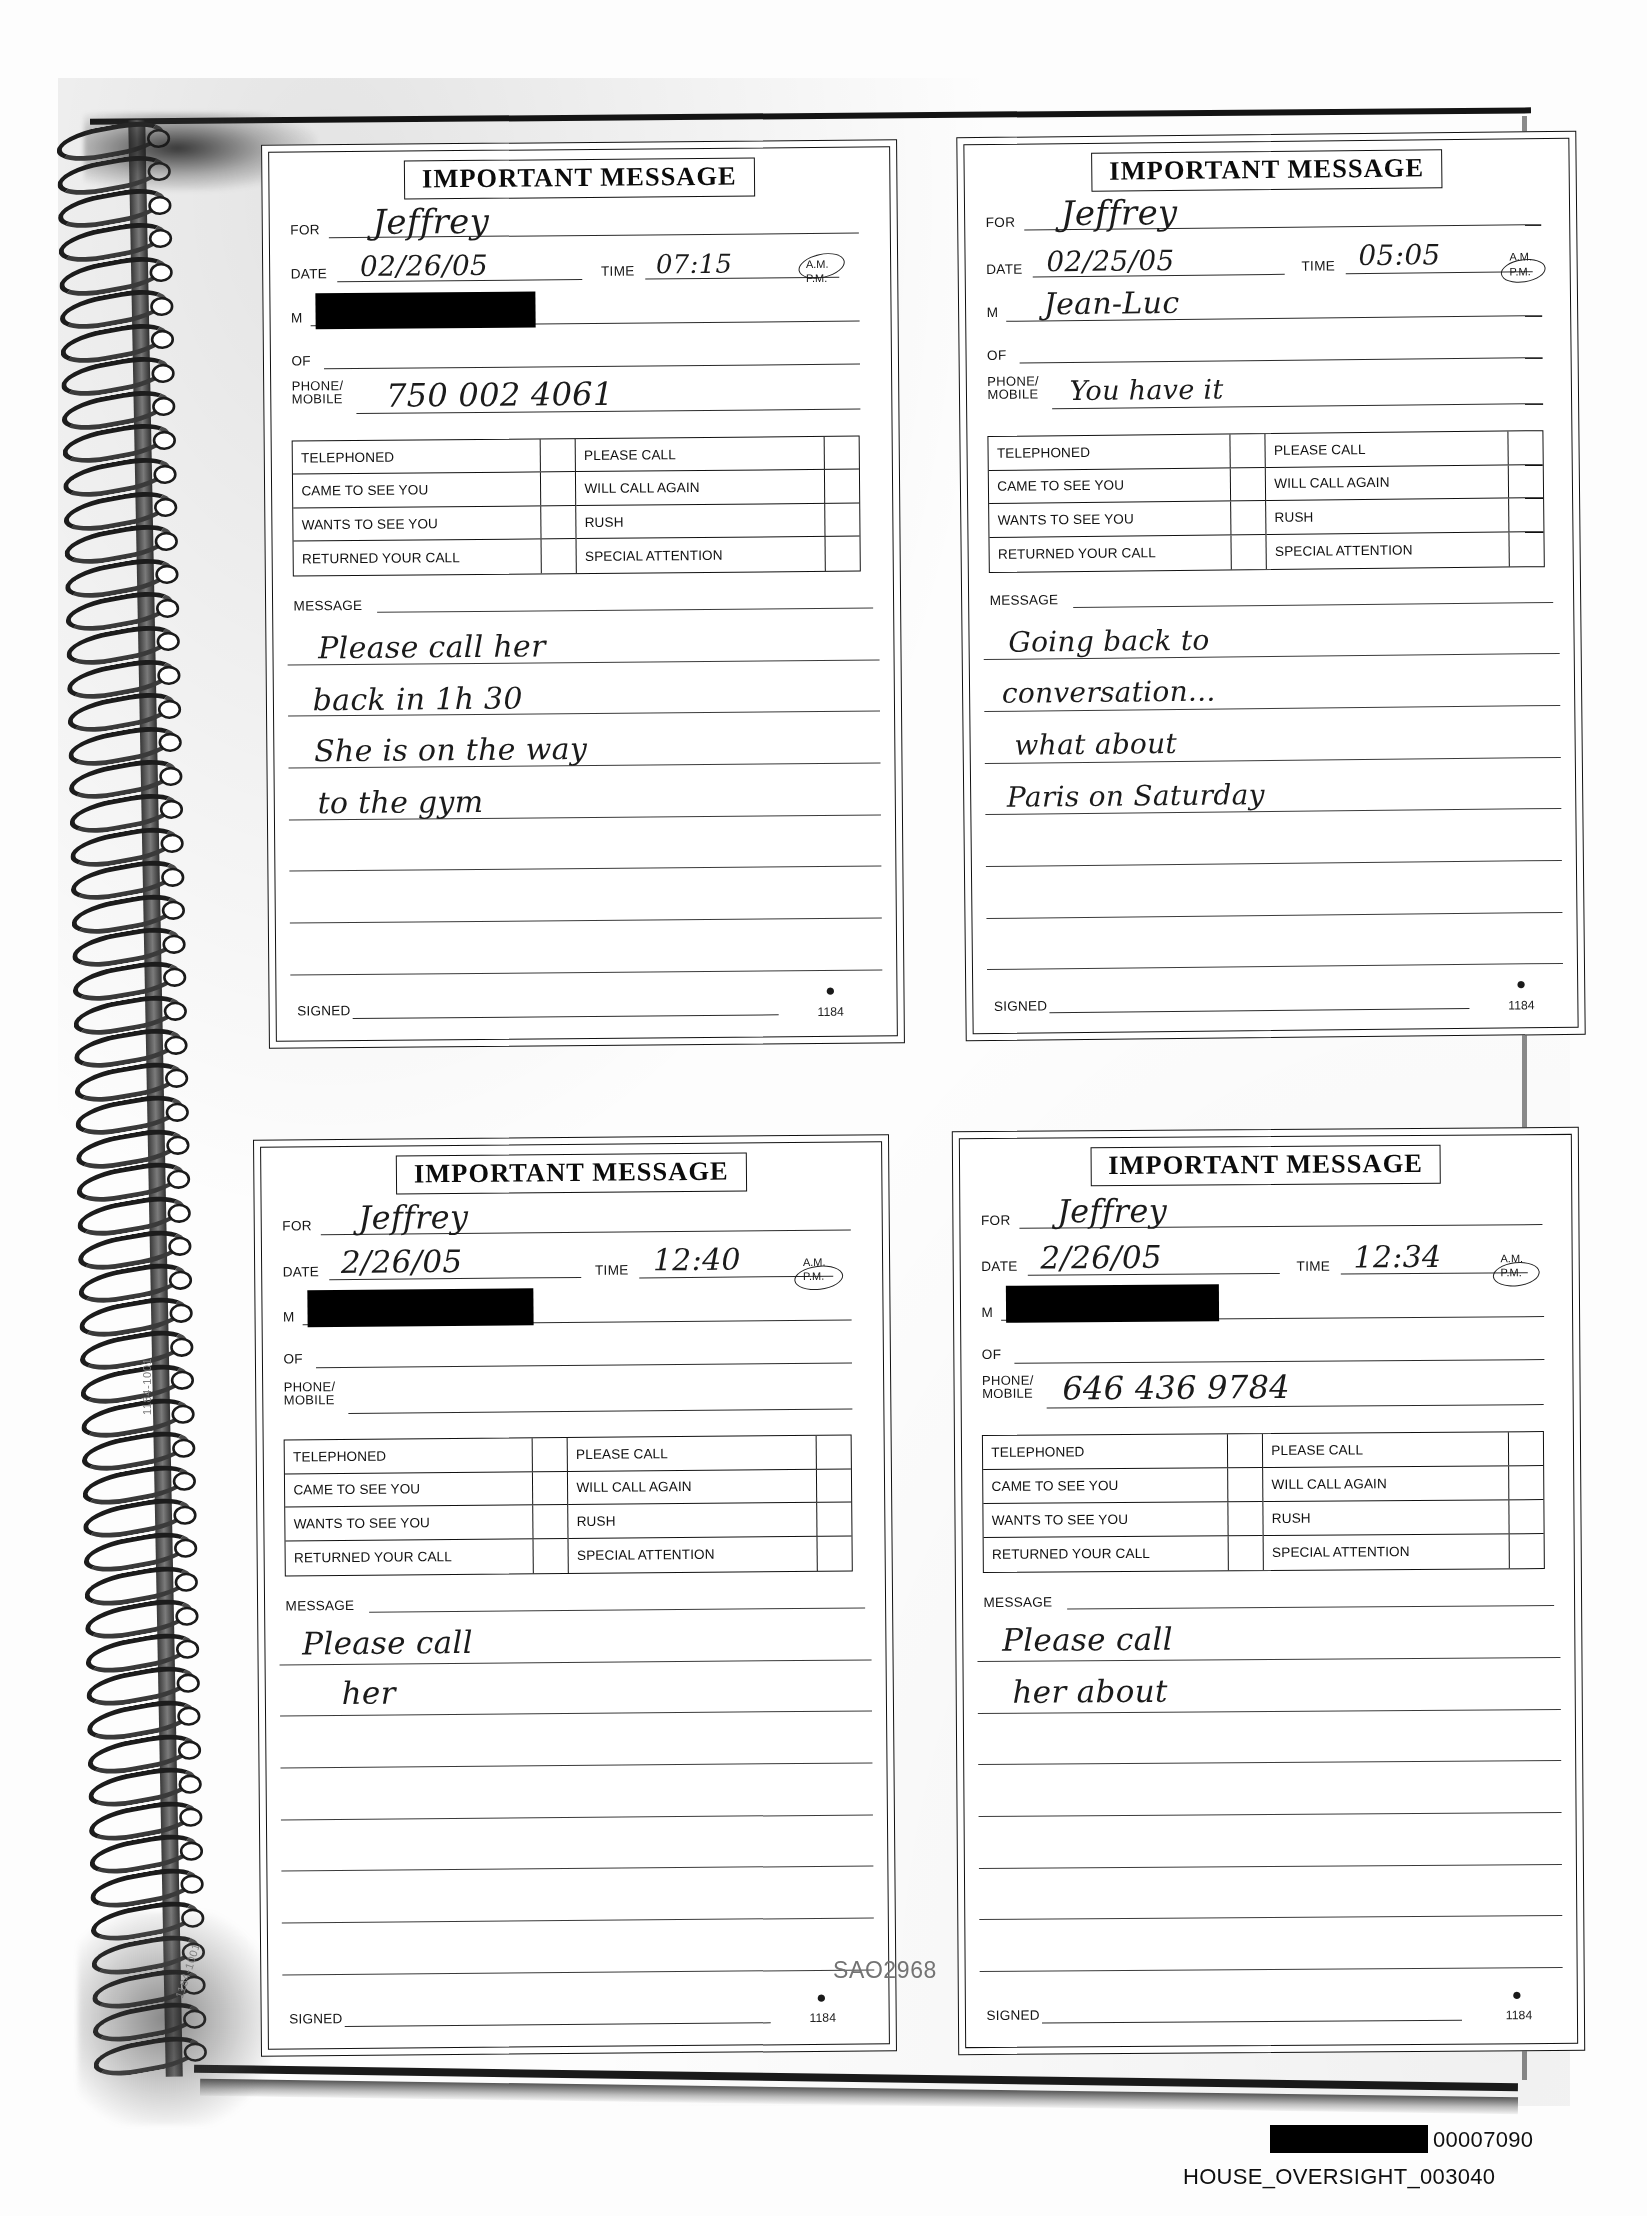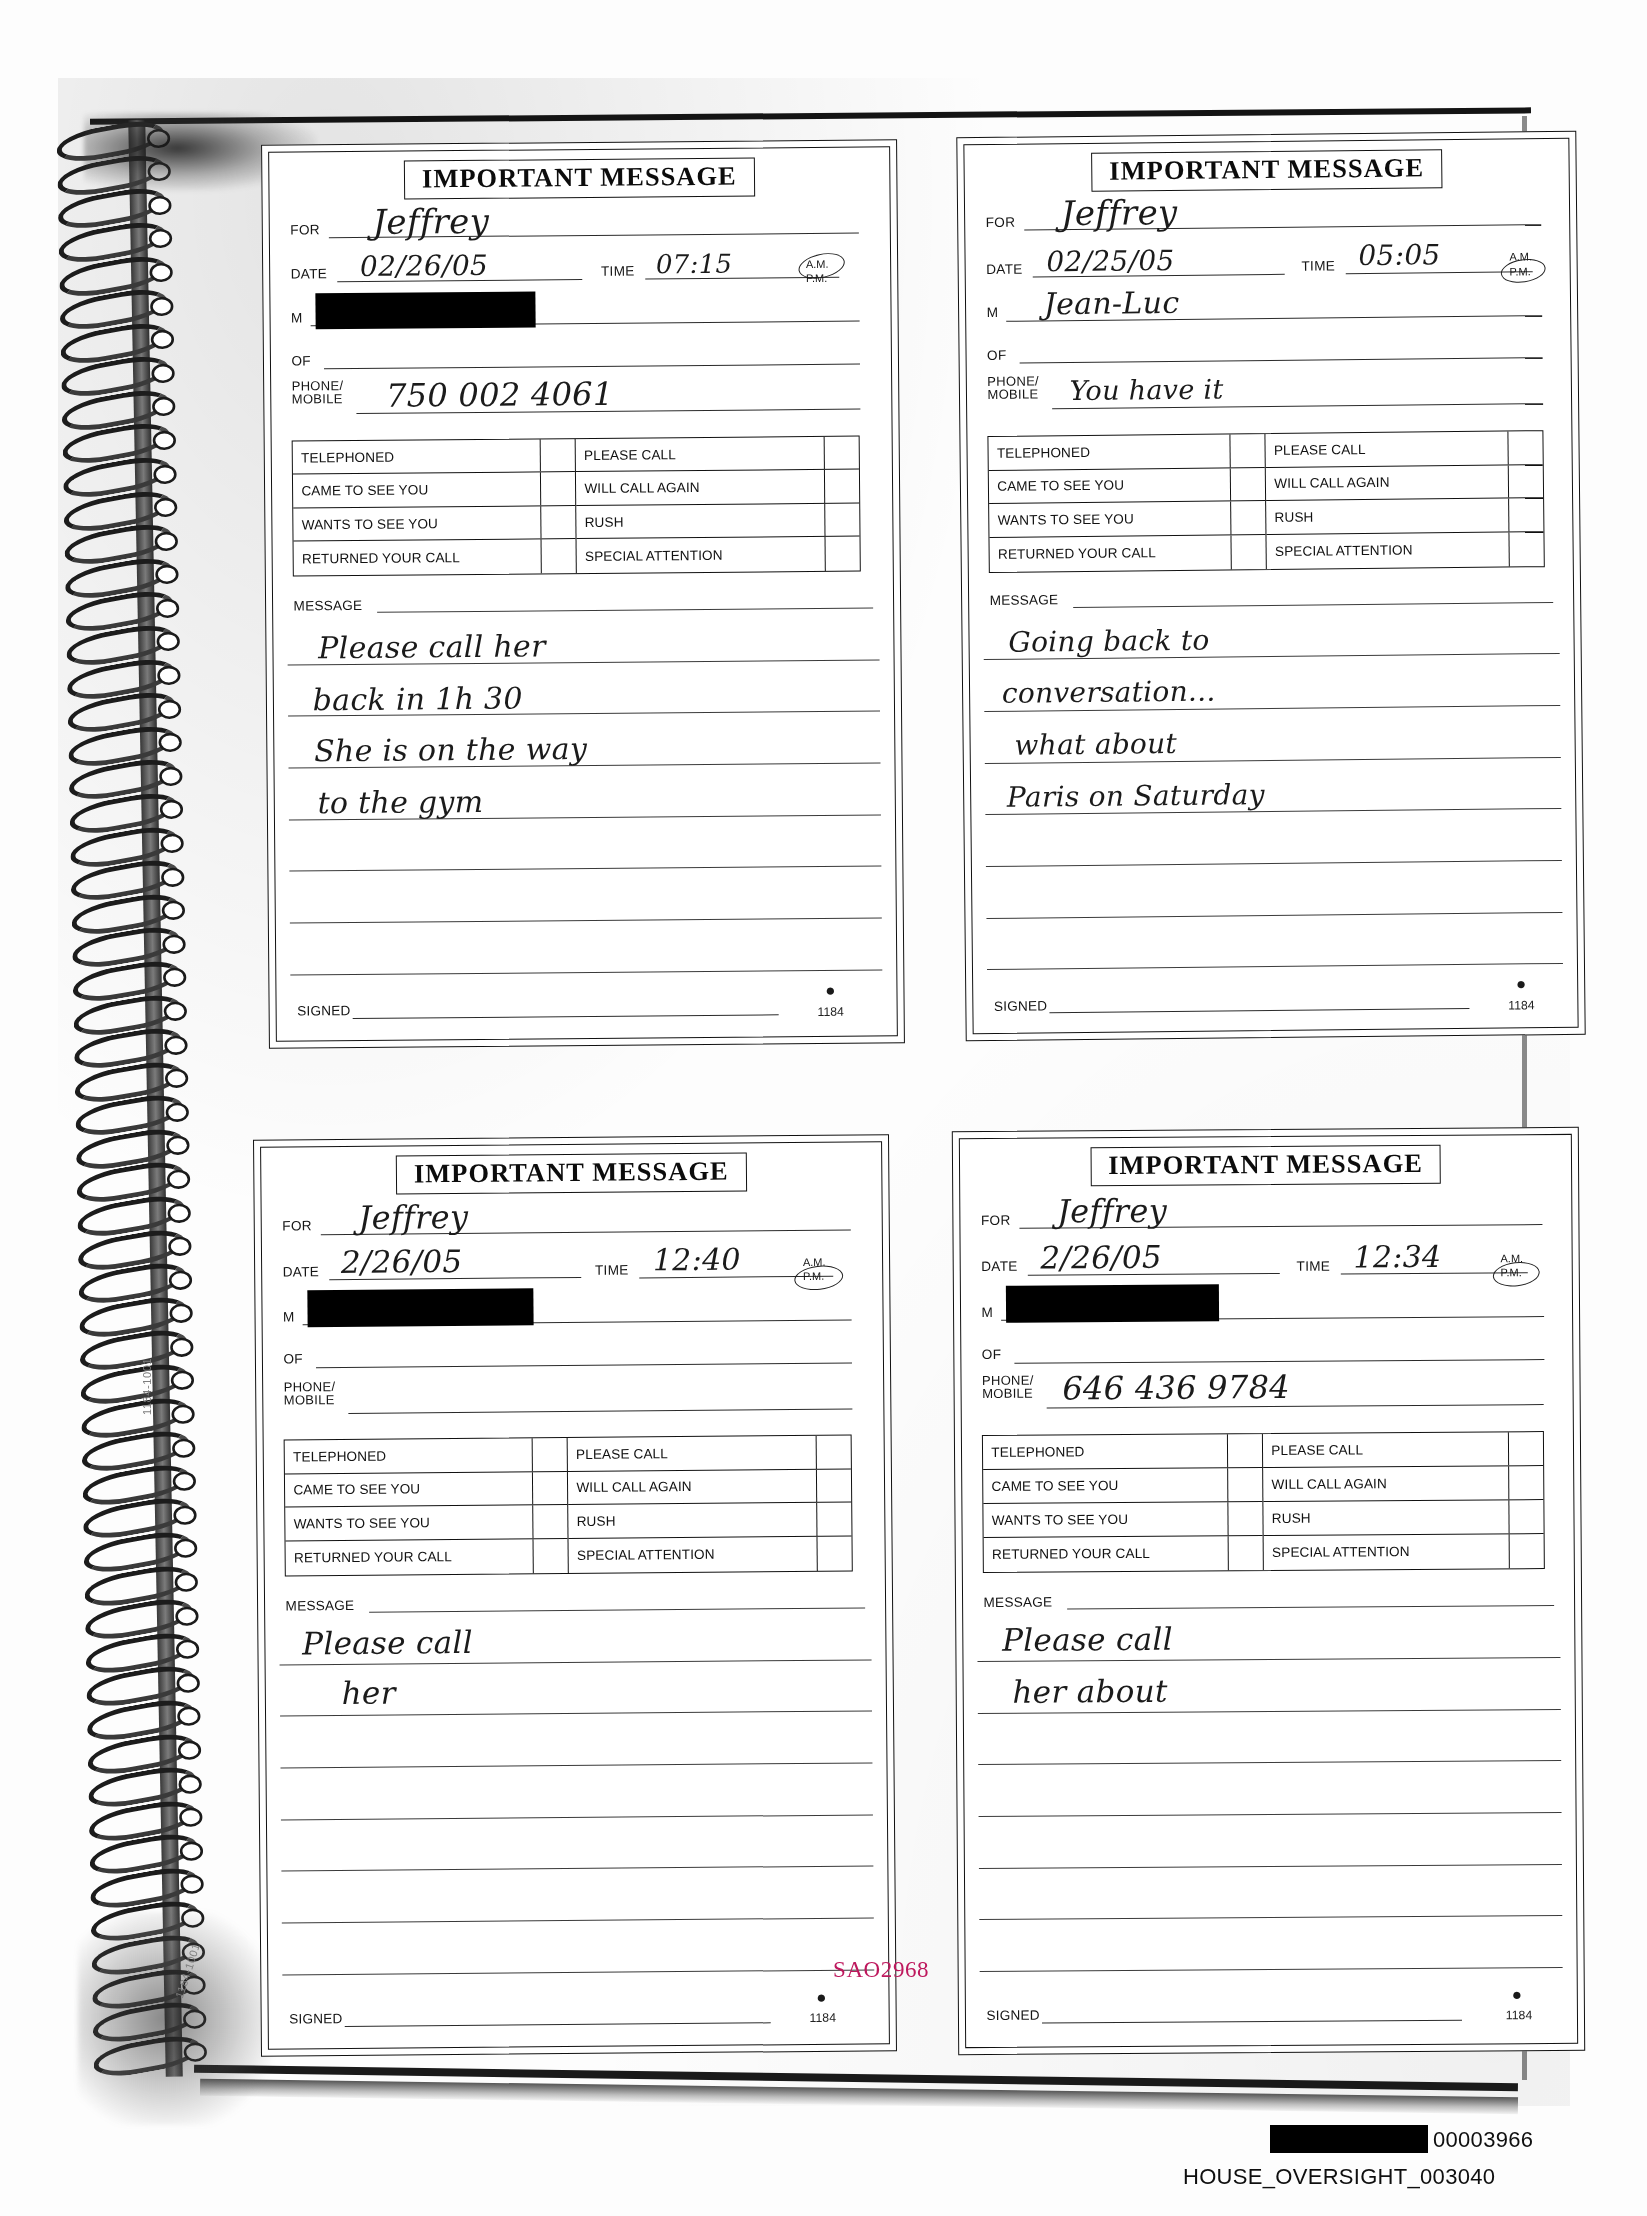--- a/index.html
+++ b/index.html
@@ -256,23 +256,23 @@
     position: absolute;
     font-size: 17px;
     color: #1a1a1a;
     font-family: "Liberation Serif", serif;
     font-weight: bold;
   }
 
   
   #sao-stamp {
     position: absolute;
-    font-family: Liberation Serif, serif;
+    font-family: Liberation Sans, sans-serif;
     font-size: 23px;
-    color: #be185d;
+    color: #737373;
     letter-spacing: 0.6px;
   }
   #footer-redact {
     position: absolute;
     background: #000;
   }
   #footer-num {
     position: absolute;
     font-family: "Liberation Sans", sans-serif;
     font-size: 22px;
@@ -819,17 +819,17 @@
         <div class="logo-blob" style="left:546px; top:850px;">●</div>
         <div class="form-num" style="left:540px; top:873px;">1184</div>
 
       </div>
     </div>
   </div>
 
   <div id="sao-stamp" style="left:833px; top:1957px;">SAO2968</div>
 
   <div id="footer-redact" style="left:1270px; top:2125px; width:158px; height:28px;"></div>
-  <div id="footer-num" style="left:1433px; top:2127px;">00003966</div>
+  <div id="footer-num" style="left:1433px; top:2127px;">00007090</div>
   <div id="footer-label" style="left:1183px; top:2164px;">HOUSE_OVERSIGHT_003040</div>
 
 </div>
 
 
 </body></html>

